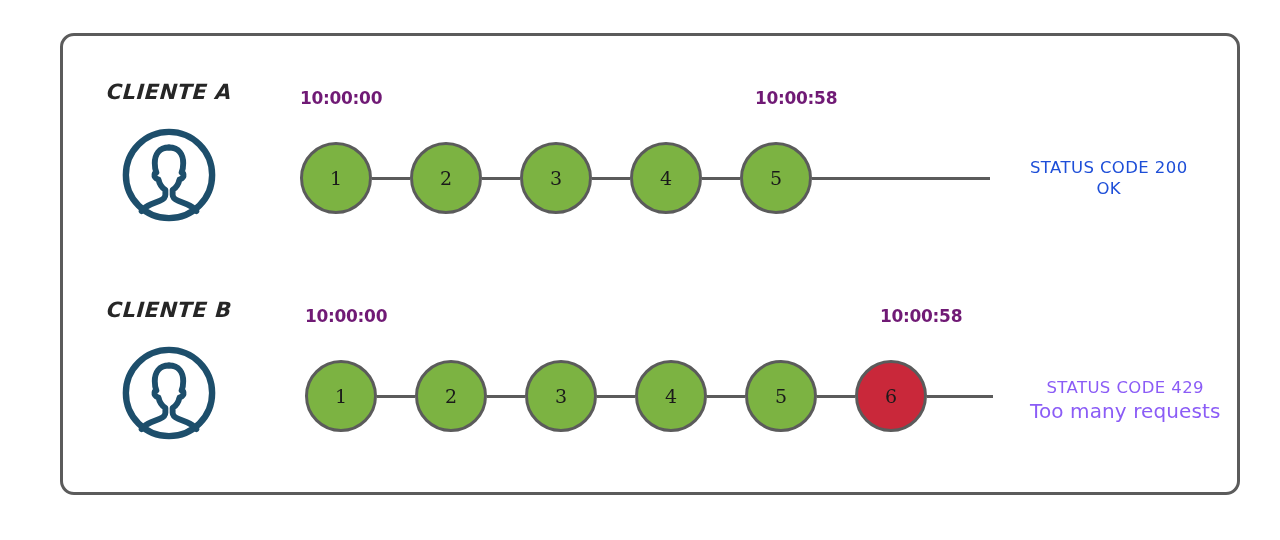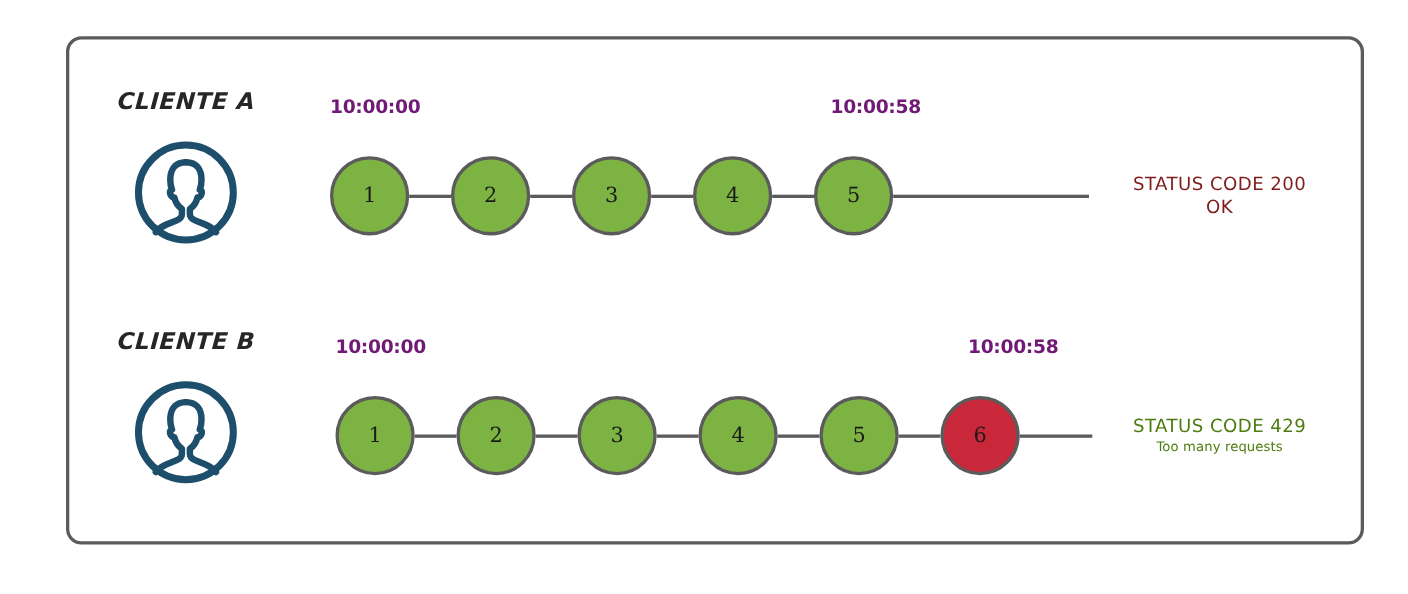--- a/index.html
+++ b/index.html
@@ -118,24 +118,24 @@
     position: absolute;
     font-family: "DejaVu Sans", sans-serif;
     font-size: 16.5px;
     line-height: 1.25;
     text-align: center;
     white-space: nowrap;
     letter-spacing: 0.4px;
   }
   .status .l1 { display: block; }
   .status .l2 { display: block; text-align: center; }
-  .status.ok  { color: #7f1d1d; }
-  .status.err { color: #4d7c0f; }
+  .status.ok  { color: #1d4ed8; }
+  .status.err { color: #8b5cf6; }
   .status.err .l2 {
-    font-size: 12px;
+    font-size: 20px;
     letter-spacing: 0.1px;
   }
 </style>
 </head>
 <body>
 
 <div id="canvas">
 
   <div class="frame"></div>
 

